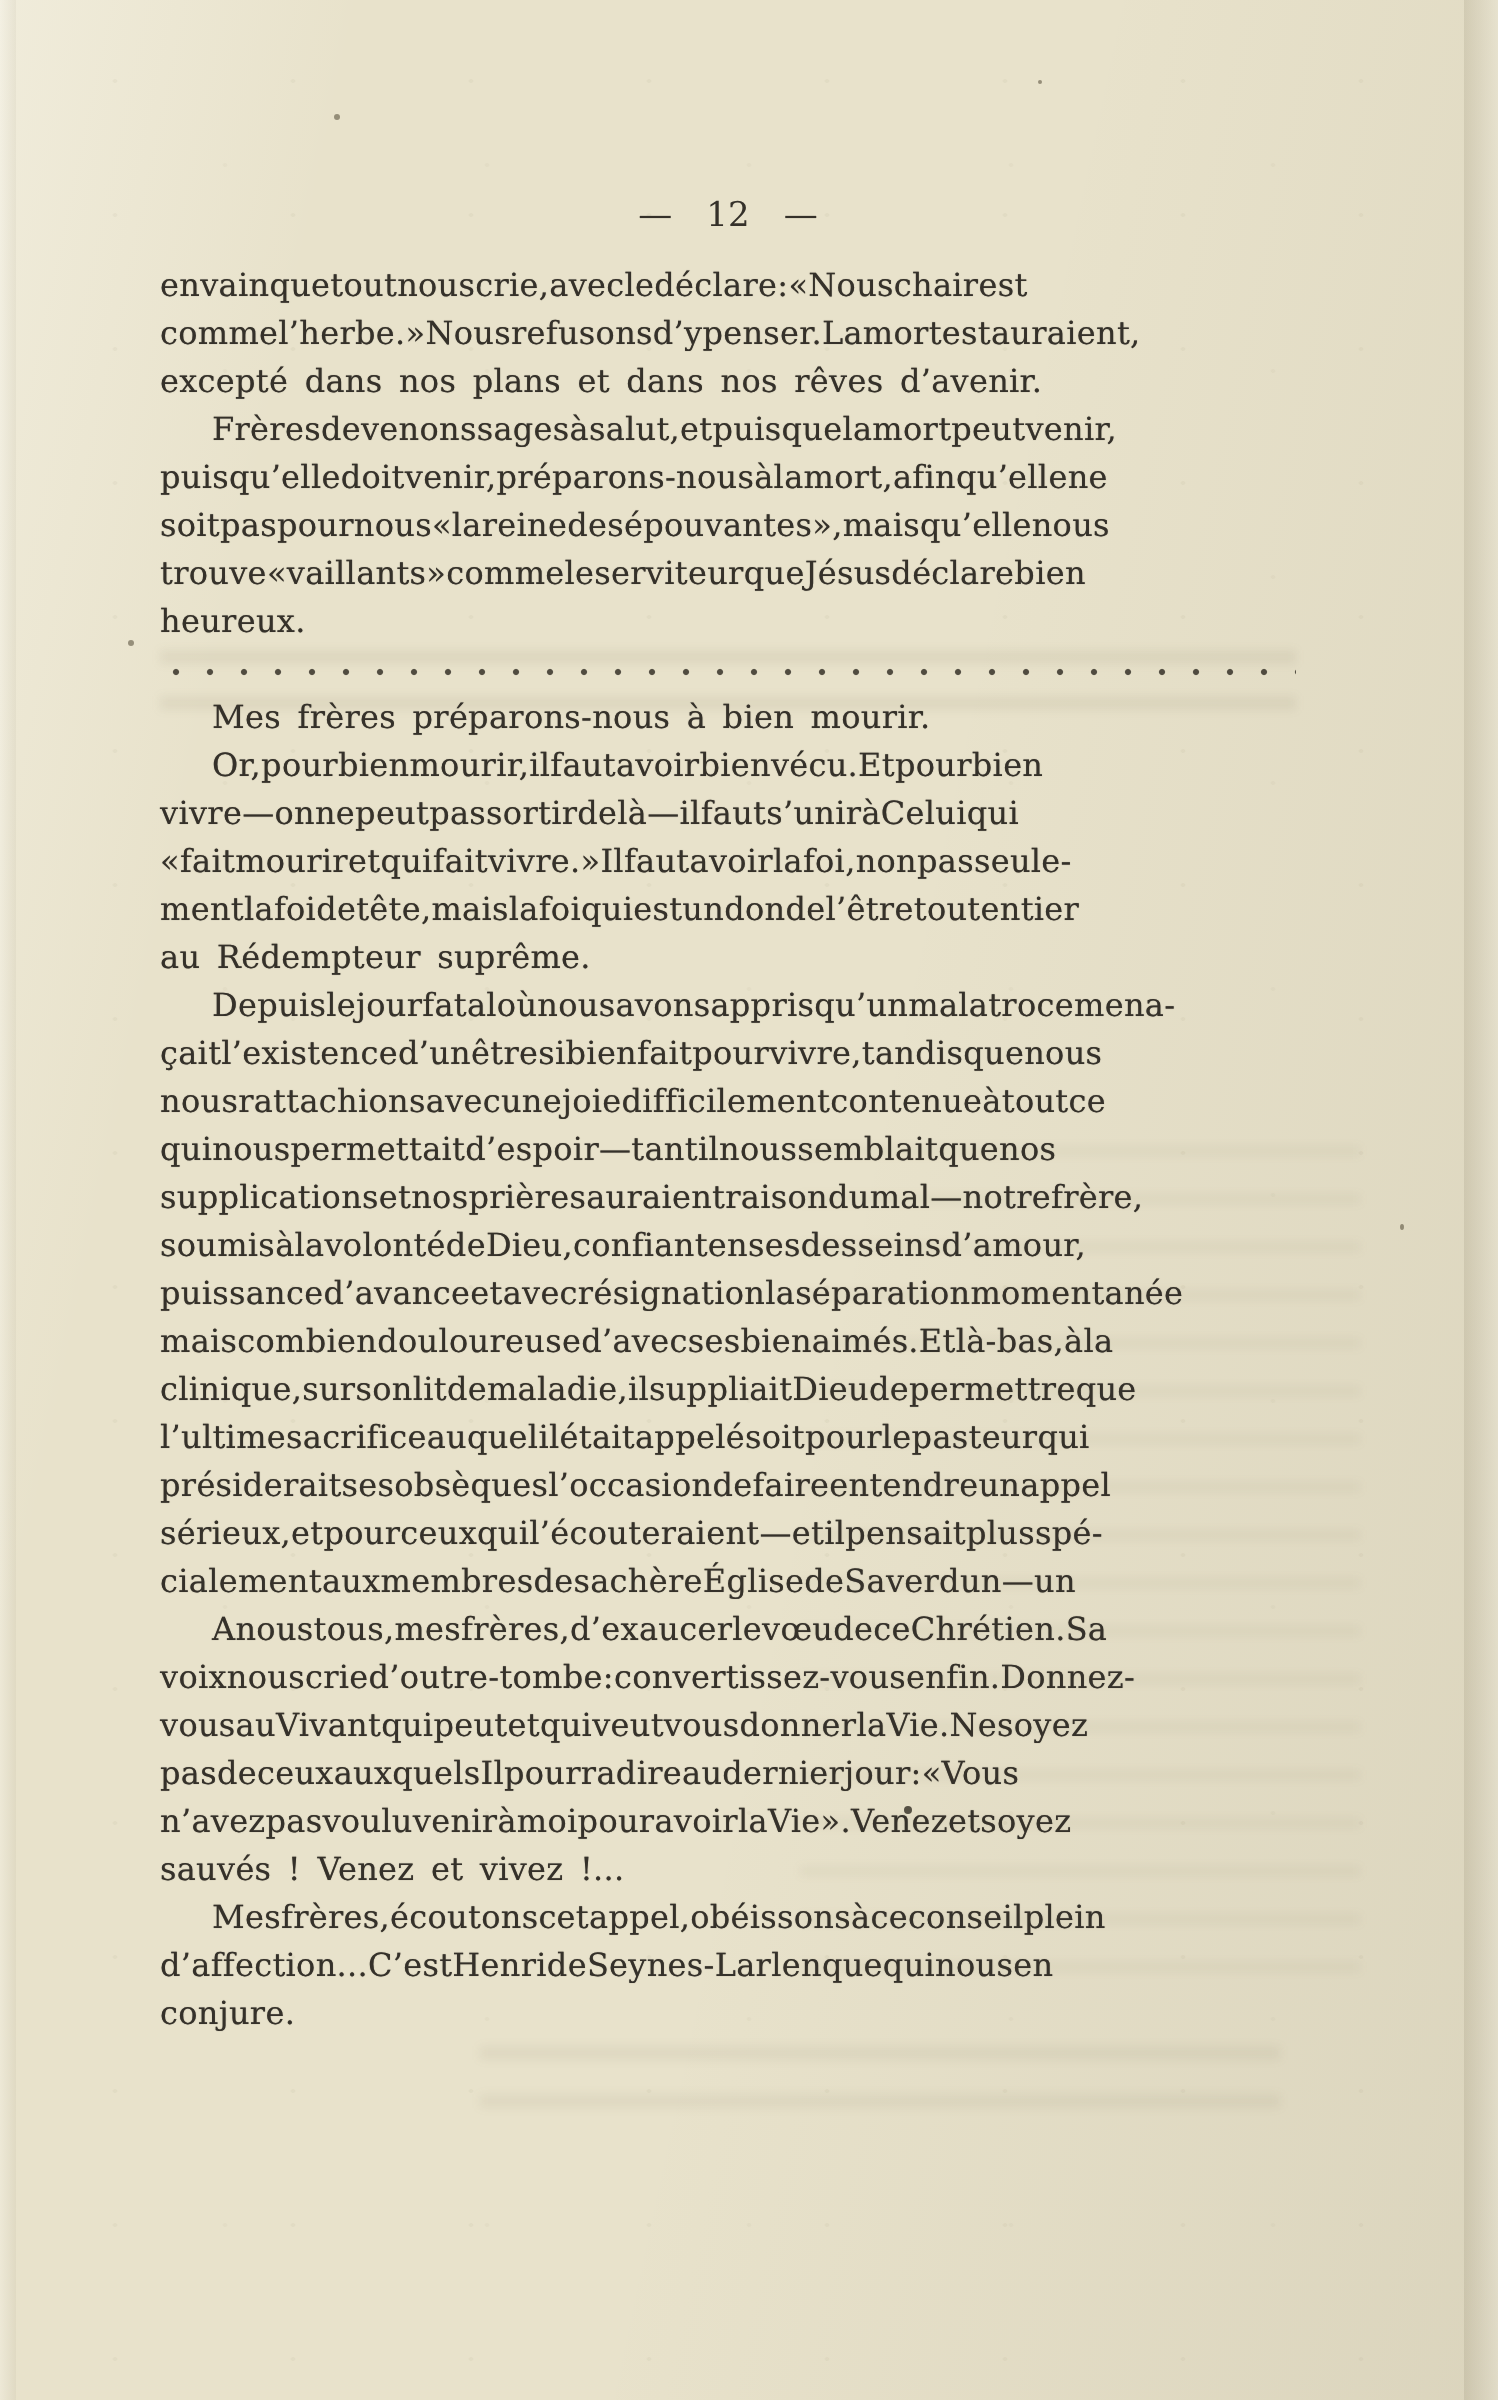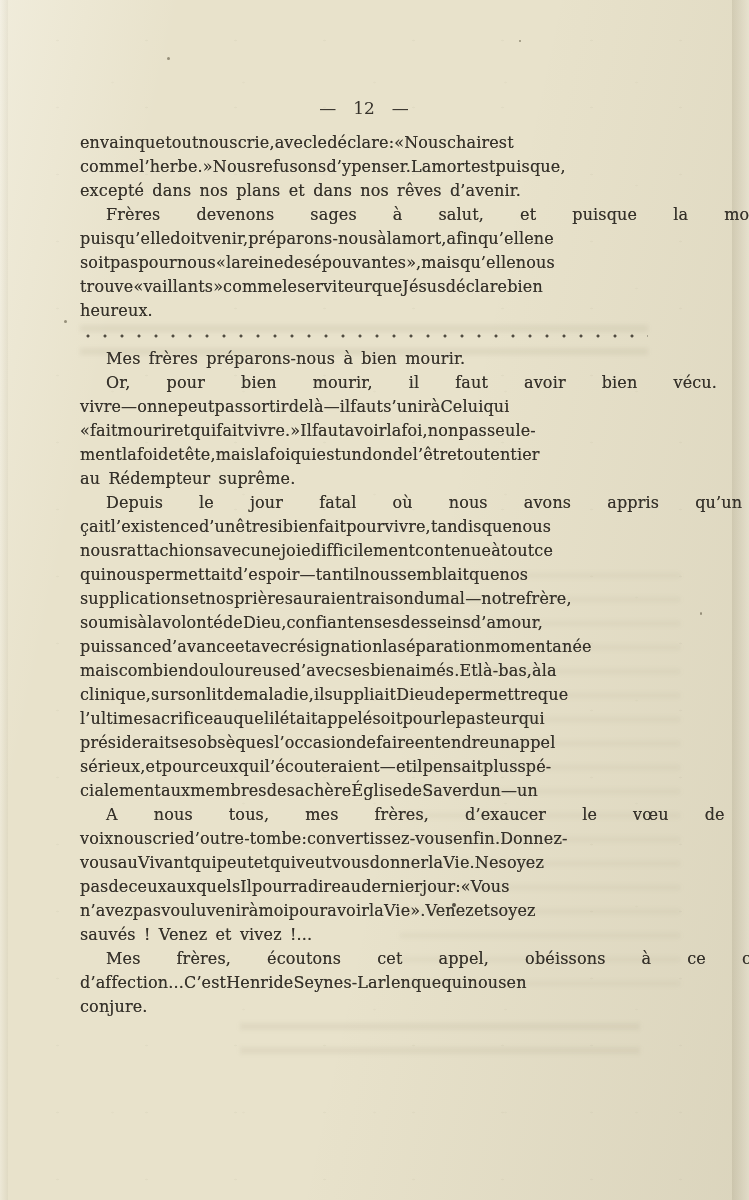--- a/index.html
+++ b/index.html
@@ -30,21 +30,21 @@
   .text-block {
     position: absolute; left: 80px; top: 131px; width: 568px;
     font-size: 16px; letter-spacing: .15px;
   }
   .line {
     height: 24px; line-height: 24px;
     box-sizing: border-box; white-space: nowrap;
     text-shadow: 0 0 .4px rgba(53,49,42,.65);
   }
   .line.justify { display: flex; }
-  .line.indent  { padding-left: 26px; gap: 36px; }
+  .line.indent  { padding-left: 26px; }
   .line.last    { word-spacing: 3px; }
 
   .dotted-sep {
     height: 24px;
     background-image: radial-gradient(circle at 8px 13px, rgba(54,49,40,.85) 1.25px, rgba(54,49,40,0) 1.8px);
     background-size: 17px 24px;
     background-repeat: repeat-x;
   }
 
   .ghost { position: absolute; pointer-events: none; }
@@ -108,21 +108,21 @@
       <span>comme</span>
       <span>l’herbe.</span>
       <span>»</span>
       <span>Nous</span>
       <span>refusons</span>
       <span>d’y</span>
       <span>penser.</span>
       <span>La</span>
       <span>mort</span>
       <span>est</span>
-      <span>puisque,</span>
+      <span>auraient,</span>
     </div>
     <div class="line last">excepté dans nos plans et dans nos rêves d’avenir.</div>
     <div class="line justify indent">
       <span>Frères</span>
       <span>devenons</span>
       <span>sages</span>
       <span>à</span>
       <span>salut,</span>
       <span>et</span>
       <span>puisque</span>

